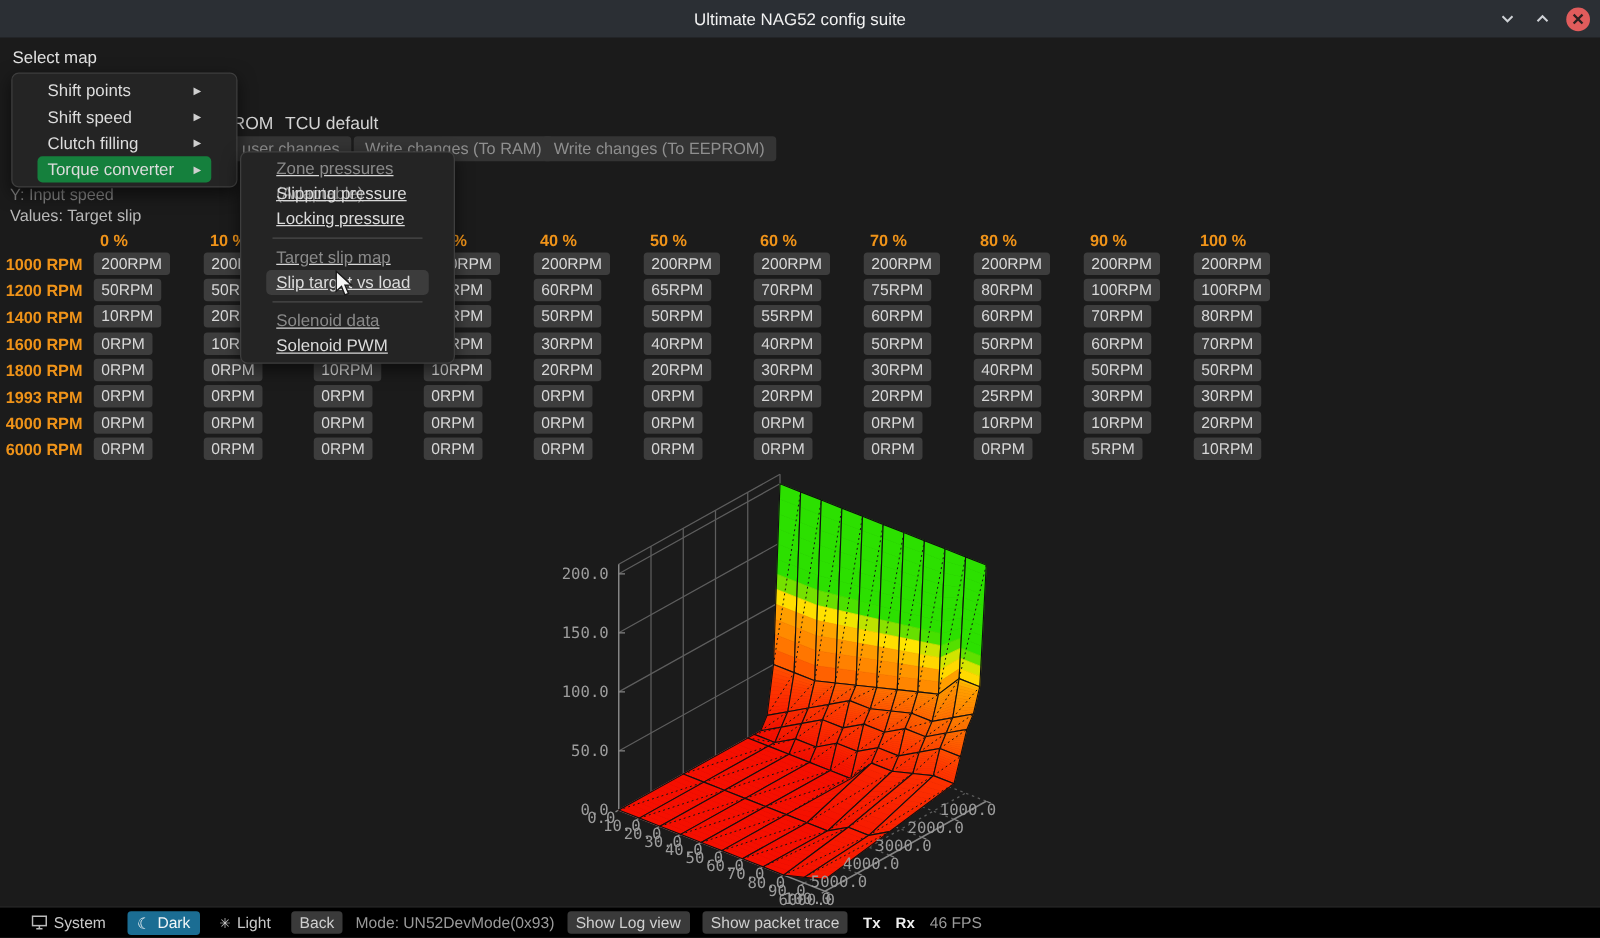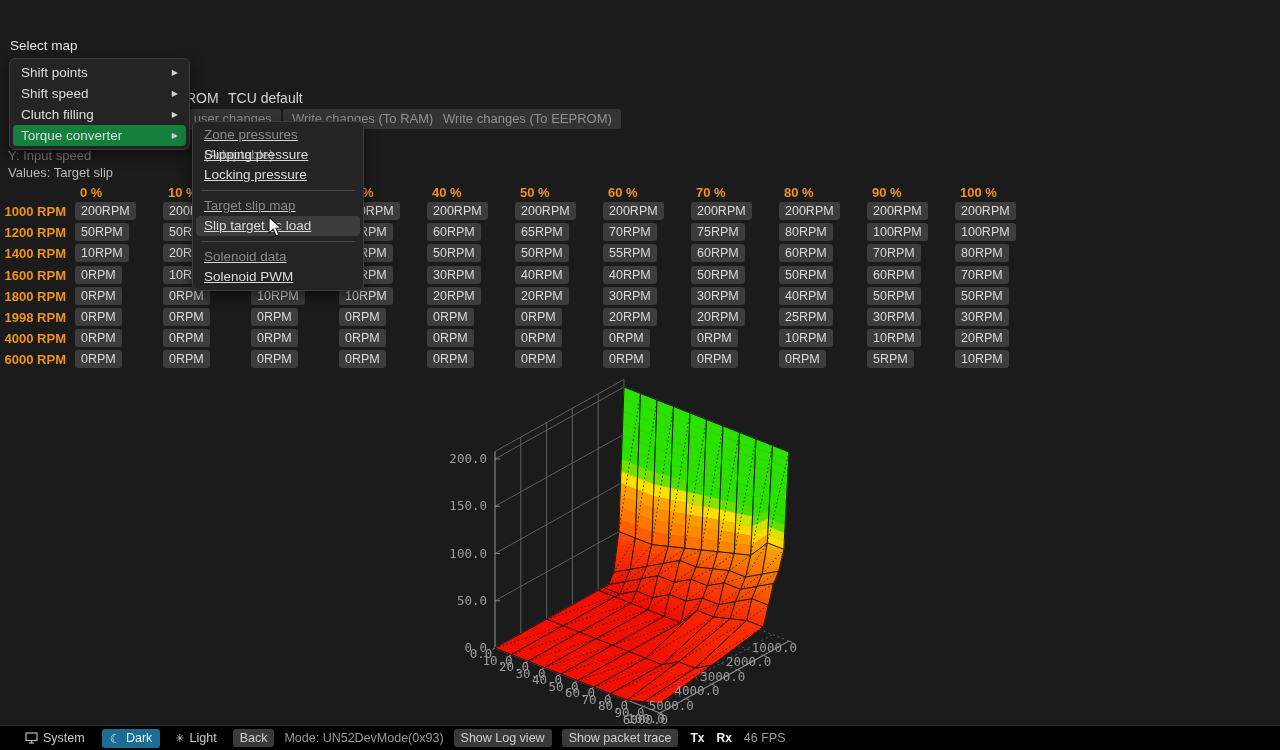--- a/index.html
+++ b/index.html
@@ -20,21 +20,21 @@
   .tbtn{position:absolute;top:109px;height:20px;line-height:20px;background:#343434;border-radius:3px;
         color:#8f8f8f;font-size:13px;padding:0 9px;box-sizing:border-box;}
   .info-label{position:absolute;left:8px;font-size:13px;}
   
   .col-header{position:absolute;color:#ef9319;font-size:13px;font-weight:bold;}
   .row-label{position:absolute;left:0;width:66px;text-align:right;color:#ef9319;font-size:13px;font-weight:bold;}
   .cell{position:absolute;background:#3d3d3d;border-radius:3px;color:#d9d9d9;font-size:12.5px;
         padding:2px 6px;line-height:14px;}
   
   .menu-panel{position:absolute;background:#242424;border:1px solid #3e3e3e;border-radius:6px;
-              box-shadow:0 5px 14px rgba(0,0,0,.55);z-index:50;box-sizing:border-box;padding:3px 0;}
+              box-shadow:0 5px 14px rgba(0,0,0,.55);z-index:50;box-sizing:border-box;padding:3px 17px;}
   .menu-item{height:21px;line-height:21px;font-size:13.5px;color:#dcdcdc;padding:0 8px;margin:0 3px;
              display:flex;align-items:center;justify-content:space-between;border-radius:4px;}
   .menu-item .arrow{font-size:8px;color:#cfcfcf;}
   .menu-item.hl{background:#15803d;}
   .sub-item{height:20px;line-height:20px;font-size:13.5px;color:#dcdcdc;padding:0 8px;margin:0 3px;border-radius:4px;}
   .sub-item.header{color:#8a8a8a;}
   .sub-item.hl{background:#3c3c3c;}
   .menu-sep{height:1px;background:#4a4a4a;margin:5px 8px;}
   
   .statusbar{position:absolute;left:0;bottom:0;width:1280px;height:24px;background:#000000;
@@ -45,20 +45,36 @@
   .sb-dim{color:#9a9a9a;}
   .sb-bold{font-weight:bold;color:#f0f0f0;font-size:12px;}
   #surface-plot{position:absolute;left:430px;top:375px;}
   #cursor{position:absolute;left:268px;top:216px;z-index:120;}
 </style>
 </head>
 <body>
 
 <div class="app">
 
+  <div class="titlebar">
+    <span class="title">Ultimate NAG52 config suite</span>
+    <div class="win-controls">
+      <span class="win-btn">
+        <svg width="14" height="14" viewBox="0 0 14 14">
+            <polyline points="3,5 7,9 11,5" fill="none" stroke="#cfd2d6" stroke-width="1.6"></polyline>
+          </svg>
+      </span>
+      <span class="win-btn">
+        <svg width="14" height="14" viewBox="0 0 14 14">
+            <polyline points="3,9 7,5 11,9" fill="none" stroke="#cfd2d6" stroke-width="1.6"></polyline>
+          </svg>
+      </span>
+      <span class="close-btn">✕</span>
+    </div>
+  </div>
 
   <div class="menubar">Select map</div>
 
   <span class="tab" style="left:158px">EEPROM</span>
   <span class="tab" style="left:228px">TCU default</span>
 
   <span class="tbtn" style="left:150px">Undo user changes</span>
   <span class="tbtn" style="left:283px">Write changes (To RAM)</span>
   <span class="tbtn" style="left:434px">Write changes (To EEPROM)</span>
 
@@ -130,21 +146,21 @@
       <span class="cell" style="left: 163px; top: 286.8px;">0RPM</span>
       <span class="cell" style="left: 251px; top: 286.8px;">10RPM</span>
       <span class="cell" style="left: 339px; top: 286.8px;">10RPM</span>
       <span class="cell" style="left: 427px; top: 286.8px;">20RPM</span>
       <span class="cell" style="left: 515px; top: 286.8px;">20RPM</span>
       <span class="cell" style="left: 603px; top: 286.8px;">30RPM</span>
       <span class="cell" style="left: 691px; top: 286.8px;">30RPM</span>
       <span class="cell" style="left: 779px; top: 286.8px;">40RPM</span>
       <span class="cell" style="left: 867px; top: 286.8px;">50RPM</span>
       <span class="cell" style="left: 955px; top: 286.8px;">50RPM</span>
-      <span class="row-label" style="top: 310px;">1998 RPM</span>
+      <span class="row-label" style="top: 310px;">1993 RPM</span>
       <span class="cell" style="left: 75px; top: 308px;">0RPM</span>
       <span class="cell" style="left: 163px; top: 308px;">0RPM</span>
       <span class="cell" style="left: 251px; top: 308px;">0RPM</span>
       <span class="cell" style="left: 339px; top: 308px;">0RPM</span>
       <span class="cell" style="left: 427px; top: 308px;">0RPM</span>
       <span class="cell" style="left: 515px; top: 308px;">0RPM</span>
       <span class="cell" style="left: 603px; top: 308px;">20RPM</span>
       <span class="cell" style="left: 691px; top: 308px;">20RPM</span>
       <span class="cell" style="left: 779px; top: 308px; text-align: center;">25RPM</span>
       <span class="cell" style="left: 867px; top: 308px;">30RPM</span>

